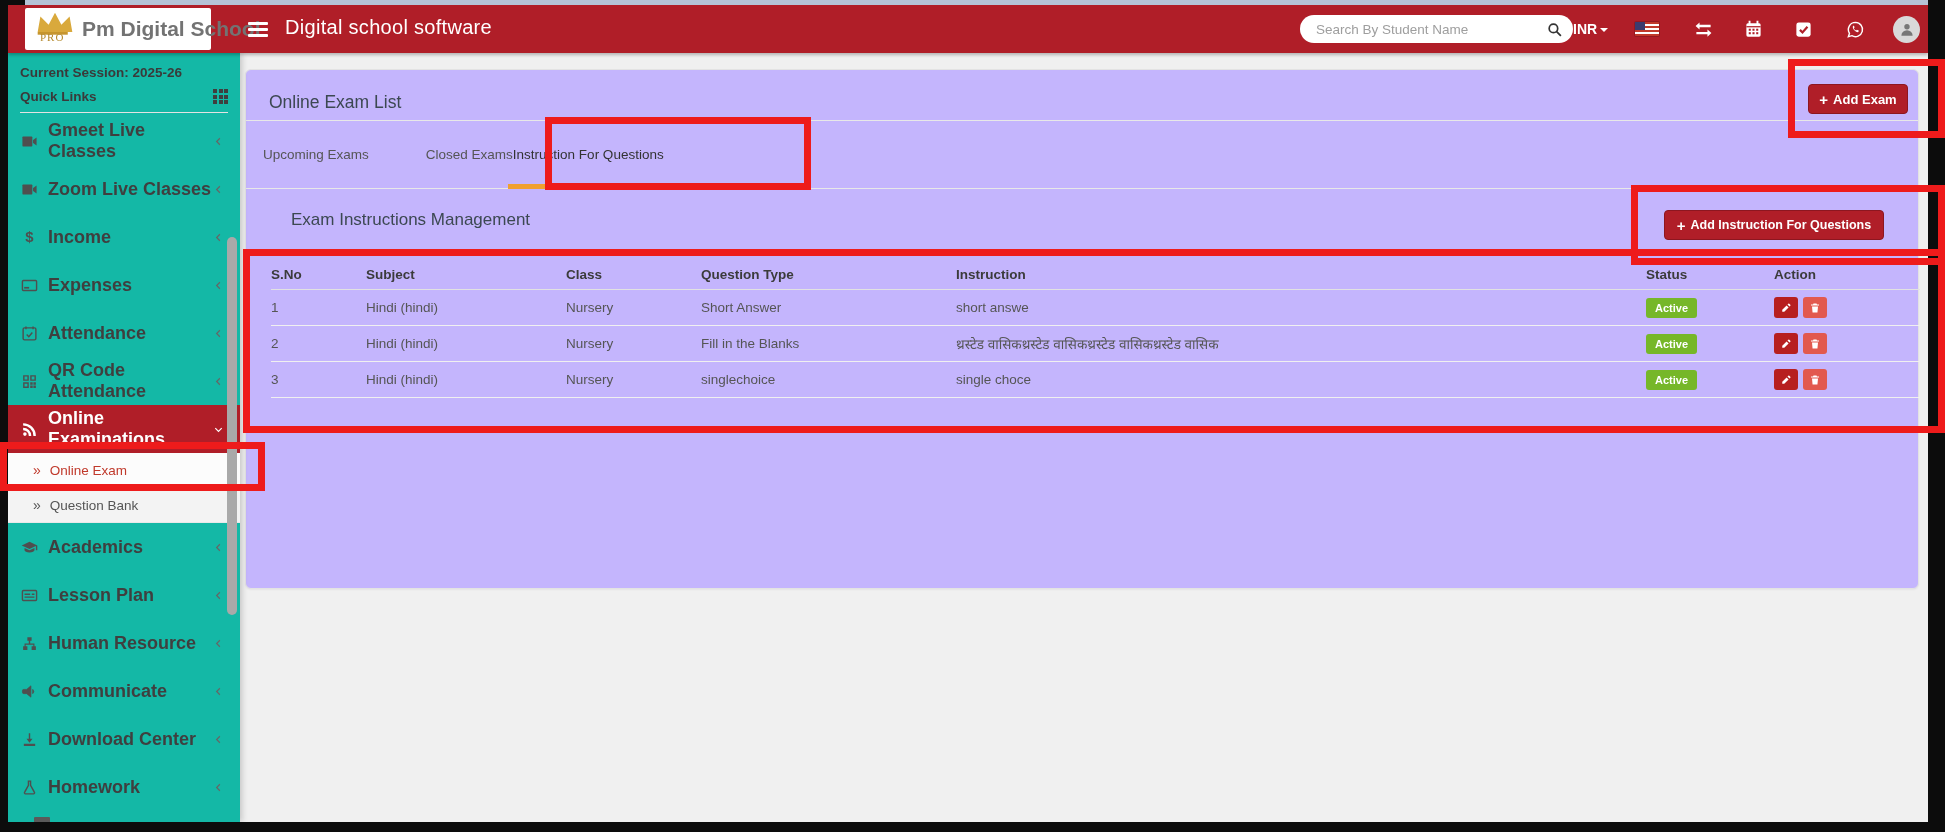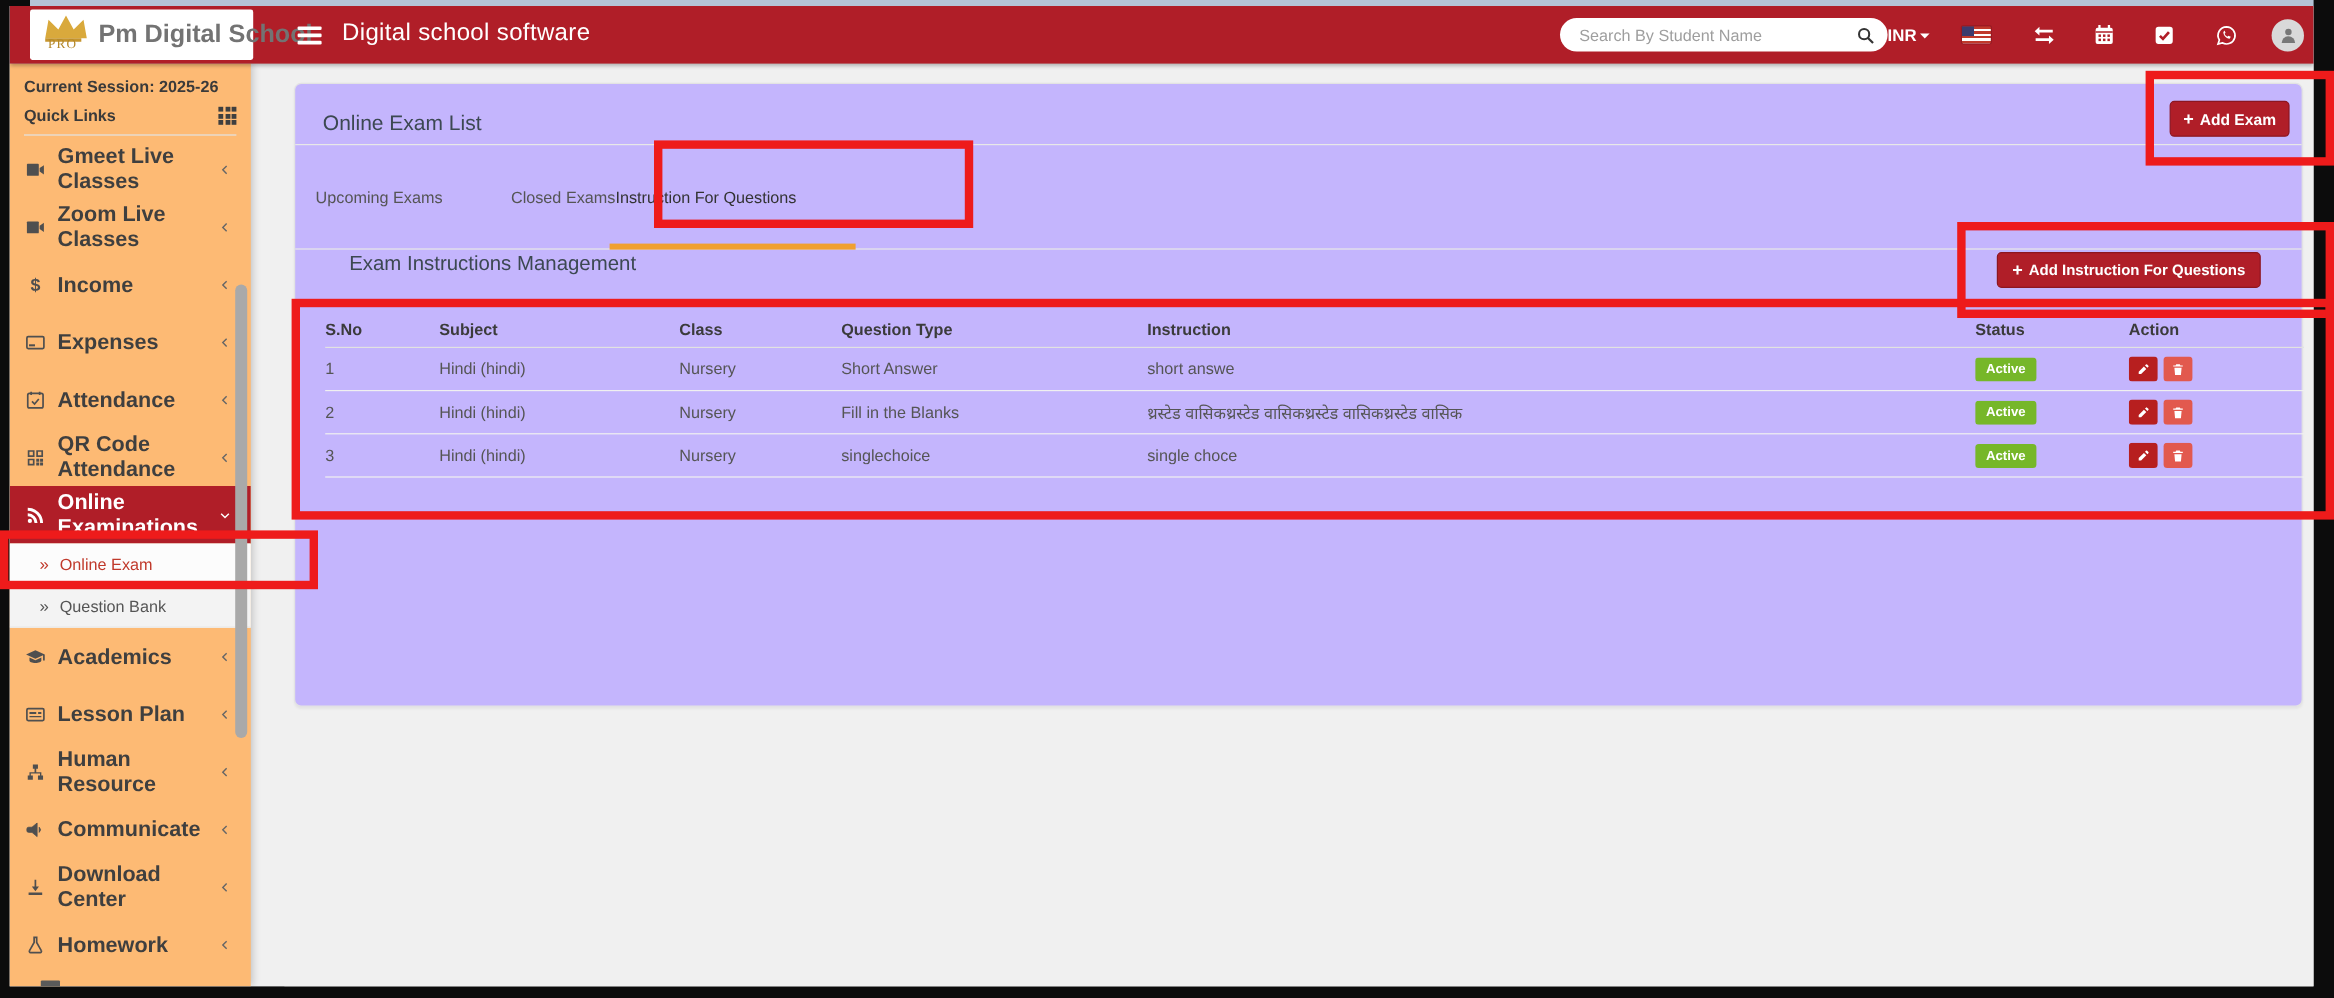--- a/index.html
+++ b/index.html
@@ -40,21 +40,21 @@
   .flag::after{content:"";position:absolute;left:0;top:0;width:10px;height:8px;background:#3c3b6e}
   .exch{left:1686px;width:30px}
   .cal{left:1736px;width:30px}
   .task{left:1786px;width:30px}
   .wapp{left:1838px;width:30px}
   .avatar{left:1885px;width:32px}
   .avatar .circ{width:27px;height:27px;border-radius:50%;background:#d9d9d9;display:flex;align-items:center;justify-content:center;overflow:hidden}
   .avatar svg{width:18px;height:18px}
 
   
-  .sidebar{position:absolute;left:0;top:48px;width:201px;height:769px;background:#fdba74;z-index:9;box-shadow:2px 0 6px rgba(0,0,0,.18);overflow:hidden}
+  .sidebar{position:absolute;left:0;top:48px;width:232px;height:769px;background:#14b8a6;z-index:9;box-shadow:2px 0 6px rgba(0,0,0,.18);overflow:hidden}
   .side-top{height:64px;padding:12px 12px 0}
   .session{font-size:13.5px;font-weight:bold;color:#3a3a3a;margin-bottom:9px}
   .quick-row{display:flex;align-items:center;justify-content:space-between;padding-bottom:8px;border-bottom:1px solid #e3e3e3}
   .quick-label{font-size:13.5px;font-weight:bold;color:#3a3a3a}
   .grid9{display:grid;grid-template-columns:repeat(3,4px);grid-auto-rows:4px;gap:1.5px;cursor:pointer}
   .grid9 i{background:#3f3f3f;display:block}
   .side-item{height:48px;display:flex;align-items:center;padding:0 13px;color:#454545;cursor:pointer}
   .side-item .icon{width:27px;color:#4f4f4f;display:flex;align-items:center}
   .side-item .icon svg{width:17px;height:17px}
   .side-label{flex:1;font-weight:bold;font-size:18px;color:#3f3f3f}
@@ -69,21 +69,21 @@
   .partial-ico{width:16px;height:10px;background:#5a5a5a;border-radius:1px;margin-left:13px;margin-top:6px}
   .sb-thumb{position:absolute;right:3px;top:184px;width:10px;height:378px;background:#a9a9a9;border-radius:6px;cursor:pointer}
 
   
   .main{position:absolute;left:229px;top:48px;width:1691px;height:769px;background:#f0f0f0}
   .panel{position:absolute;left:8px;top:16px;width:1674px;height:520px;background:#c4b5fd;border:1px solid #e3e3e3;border-radius:6px;box-shadow:0 1px 2px rgba(0,0,0,.05)}
   .page-title{position:absolute;left:23px;top:22px;font-size:17.5px;color:#3c4852;font-weight:500}
   .btn-red{background:var(--header-red);color:#fff;border:1px solid #8d1620;border-radius:4px;font-weight:bold;font-family:"Liberation Sans",sans-serif;display:flex;align-items:center;justify-content:center;gap:5px;cursor:pointer}
   .add-exam{position:absolute;left:1562px;top:14px;width:100px;height:30px;font-size:13px}
   .plus{font-size:15px;font-weight:bold;line-height:1}
-  .tabs{position:absolute;left:0;top:50px;width:100%;height:88px;border-top:1px solid #e8e8e8;border-bottom:1px solid #e8e8e8;display:flex;align-items:center;padding-left:17px}
+  .tabs{position:absolute;left:0;top:50px;width:100%;height:69px;border-top:1px solid #e8e8e8;border-bottom:1px solid #e8e8e8;display:flex;align-items:center;padding-left:17px}
   .tab{position:relative;height:100%;display:flex;align-items:center;font-size:13.5px;color:#555;cursor:pointer}
   .tab-1{margin-right:57px}
   .tab-2{}
   .tab.active{color:#333}
   .tab.active .tab-underline{position:absolute;left:-5px;bottom:-1px;width:205px;height:5px;background:var(--tab-underline-orange)}
   .section-title{position:absolute;left:45px;top:140px;font-size:17px;color:#3c4852;font-weight:500}
   .add-instr{position:absolute;left:1418px;top:140px;width:220px;height:30px;font-size:12.5px}
   .table{position:absolute;left:25px;top:190px;width:1649px}
   .trow{display:flex;align-items:center}
   .thead{height:30px;border-bottom:1px solid #e2e2e2}

